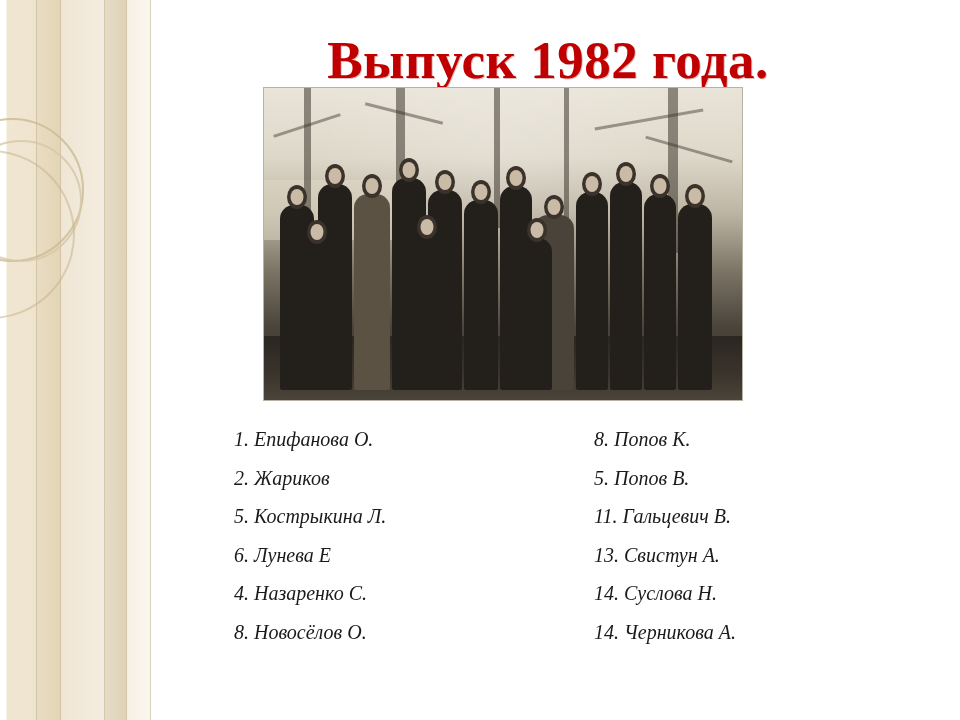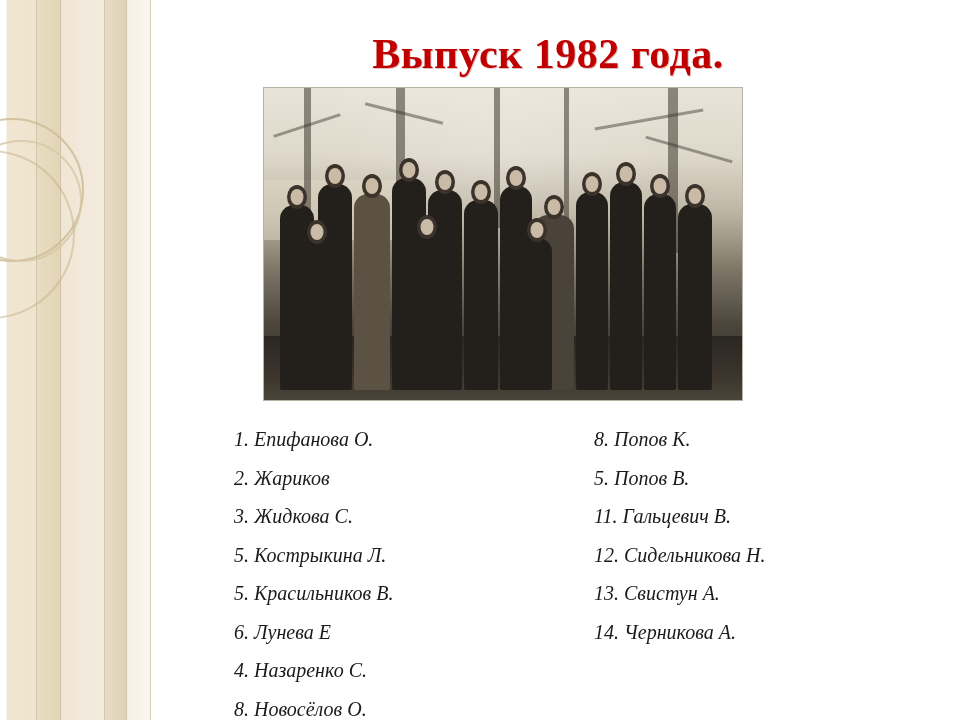--- a/index.html
+++ b/index.html
@@ -79,21 +79,21 @@
 
   
   .title {
     position: absolute;
     left: 158px;
     top: 30px;
     width: 780px;
     text-align: center;
     color: #c00000;
     font-family: "Liberation Serif", serif;
-    font-size: 42px;
+    font-size: 53px;
     font-weight: bold;
     letter-spacing: 0.5px;
     text-shadow: 1px 1px 0 rgba(120,0,0,0.25);
   }
 
   
   .photo-frame {
     position: absolute;
     left: 264px;
     top: 88px;
@@ -301,30 +301,28 @@
             <div class="face"></div>
           </div>
       </div>
     </div>
   </div>
 
   <div class="names">
     <div class="col col-left">
       <div class="name-row">1.  Епифанова О.</div>
       <div class="name-row">2. Жариков</div>
-      <div class="name-row">3. Жидкова С.</div>
       <div class="name-row">5. Кострыкина Л.</div>
-      <div class="name-row">5. Красильников В.</div>
       <div class="name-row">6. Лунева Е</div>
       <div class="name-row">4. Назаренко С.</div>
       <div class="name-row">8. Новосёлов О.</div>
     </div>
     <div class="col col-right">
       <div class="name-row">8. Попов К.</div>
       <div class="name-row">5. Попов В.</div>
       <div class="name-row">11. Гальцевич В.</div>
-      <div class="name-row">12. Сидельникова Н.</div>
       <div class="name-row">13. Свистун А.</div>
+      <div class="name-row">14. Суслова Н.</div>
       <div class="name-row">14. Черникова А.</div>
     </div>
   </div>
 
 </div>
 
 </body></html>

